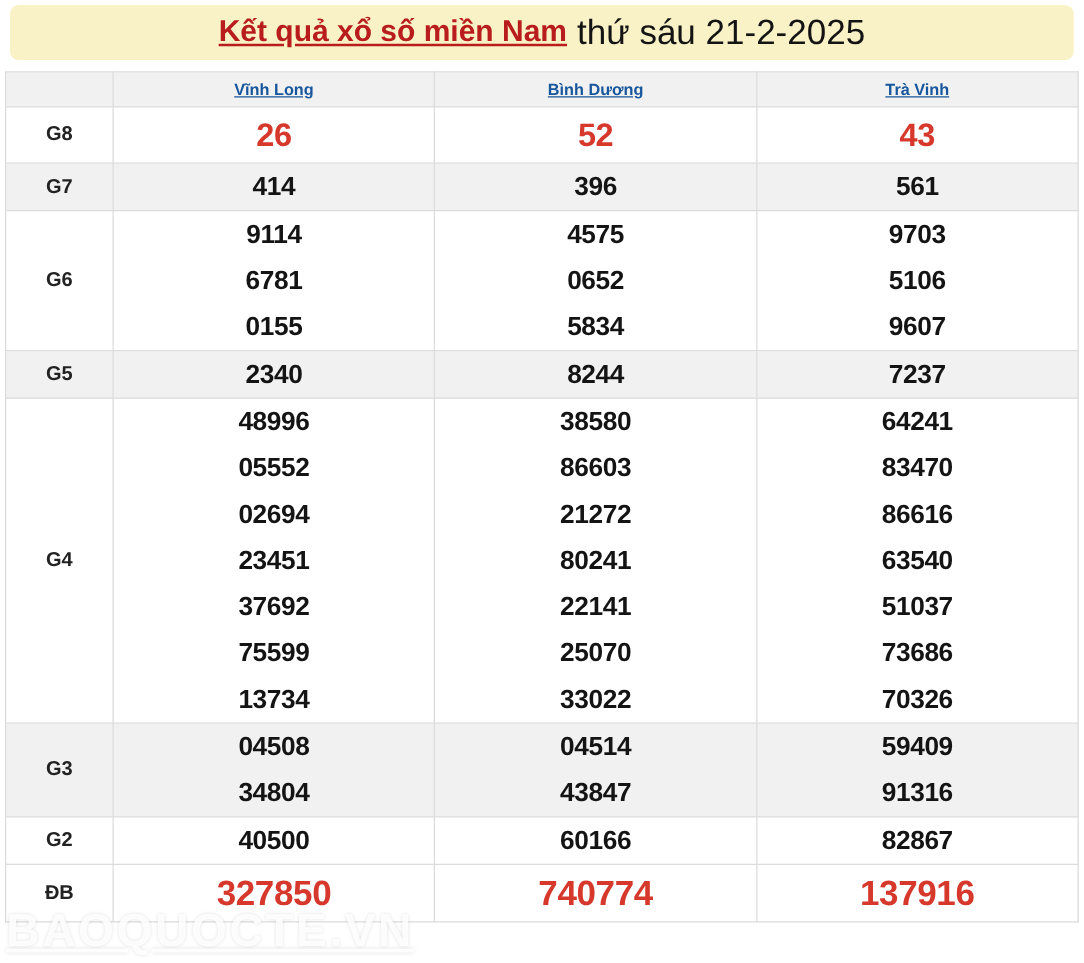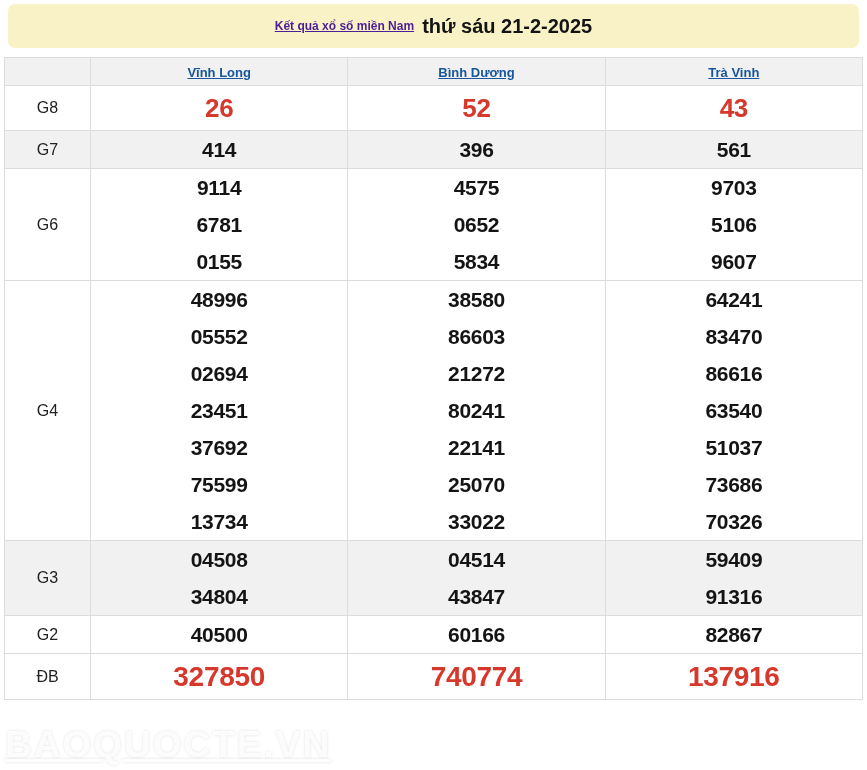--- a/index.html
+++ b/index.html
@@ -23,31 +23,31 @@
     width: 851px;
     height: 44px;
     background: #faf2c7;
     border-radius: 7px;
     display: flex;
     align-items: center;
     justify-content: center;
     white-space: nowrap;
   }
   .title-link {
-    color: #4c1d95;
-    font-weight: bold;
-    font-size: 12px;
+    color: #b91c1c;
+    font-weight: bold;
+    font-size: 24px;
     text-decoration: underline;
     cursor: pointer;
     margin-right: 8px;
   }
   .title-rest {
     color: #141414;
-    font-weight: bold;
-    font-size: 20px;
+    font-weight: normal;
+    font-size: 28px;
   }
   
   table.results {
     position: absolute;
     left: 4px;
     top: 57px;
     width: 859px;
     border-collapse: collapse;
     table-layout: fixed;
   }
@@ -63,21 +63,21 @@
     color: #17569c;
     font-weight: bold;
     font-size: 13px;
     text-decoration: underline;
     cursor: pointer;
   }
   tr.data-row { background: #ffffff; }
   tr.data-row.alt { background: #f1f1f1; }
   td.label-cell {
     font-size: 16px;
-    font-weight: normal;
+    font-weight: bold;
     color: #222222;
   }
   td.num-cell {
     font-weight: bold;
     color: #141414;
     font-size: 21px;
     letter-spacing: -0.3px;
   }
   td.num-cell .num { line-height: 37px; text-align: center; }
   tr.row-single { height: 37px; }
@@ -168,20 +168,32 @@
             <div class="num">4575</div>
             <div class="num">0652</div>
             <div class="num">5834</div>
           </td>
           <td class="num-cell">
             <div class="num">9703</div>
             <div class="num">5106</div>
             <div class="num">9607</div>
           </td>
         </tr>
+        <tr class="data-row alt row-single">
+          <td class="label-cell">G5</td>
+          <td class="num-cell">
+            <div class="num">2340</div>
+          </td>
+          <td class="num-cell">
+            <div class="num">8244</div>
+          </td>
+          <td class="num-cell">
+            <div class="num">7237</div>
+          </td>
+        </tr>
         <tr class="data-row">
           <td class="label-cell">G4</td>
           <td class="num-cell">
             <div class="num">48996</div>
             <div class="num">05552</div>
             <div class="num">02694</div>
             <div class="num">23451</div>
             <div class="num">37692</div>
             <div class="num">75599</div>
             <div class="num">13734</div>

